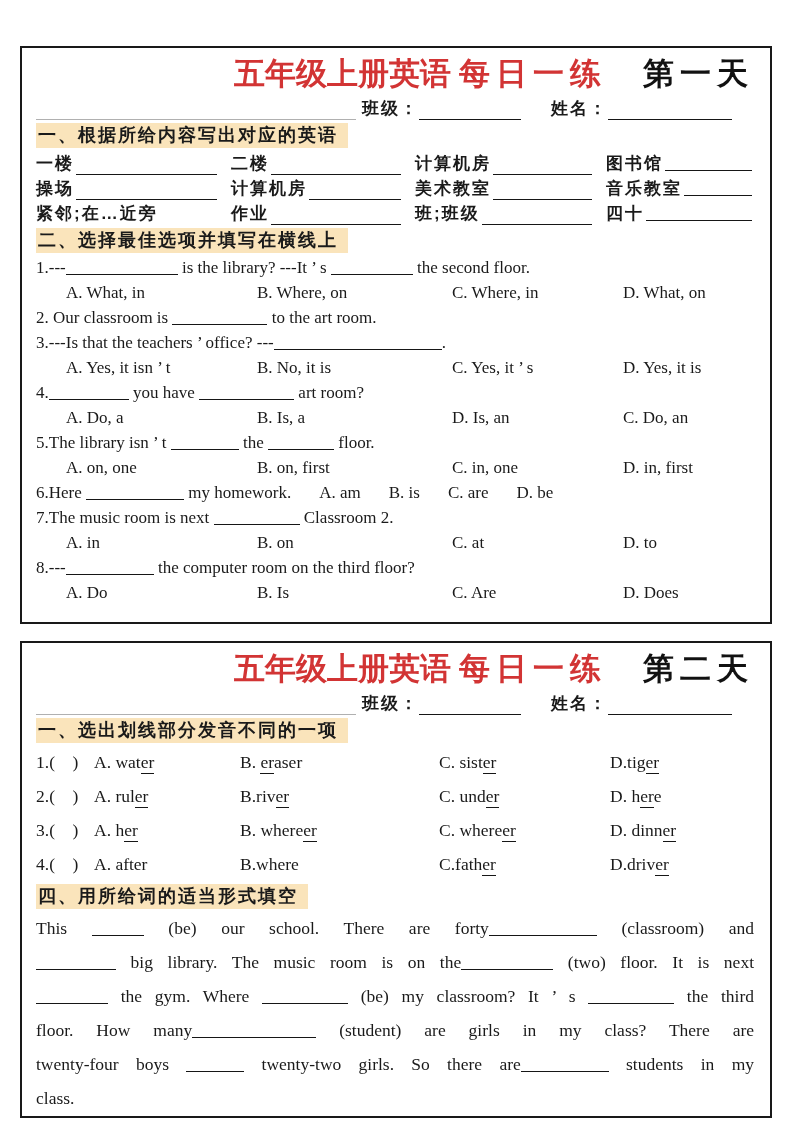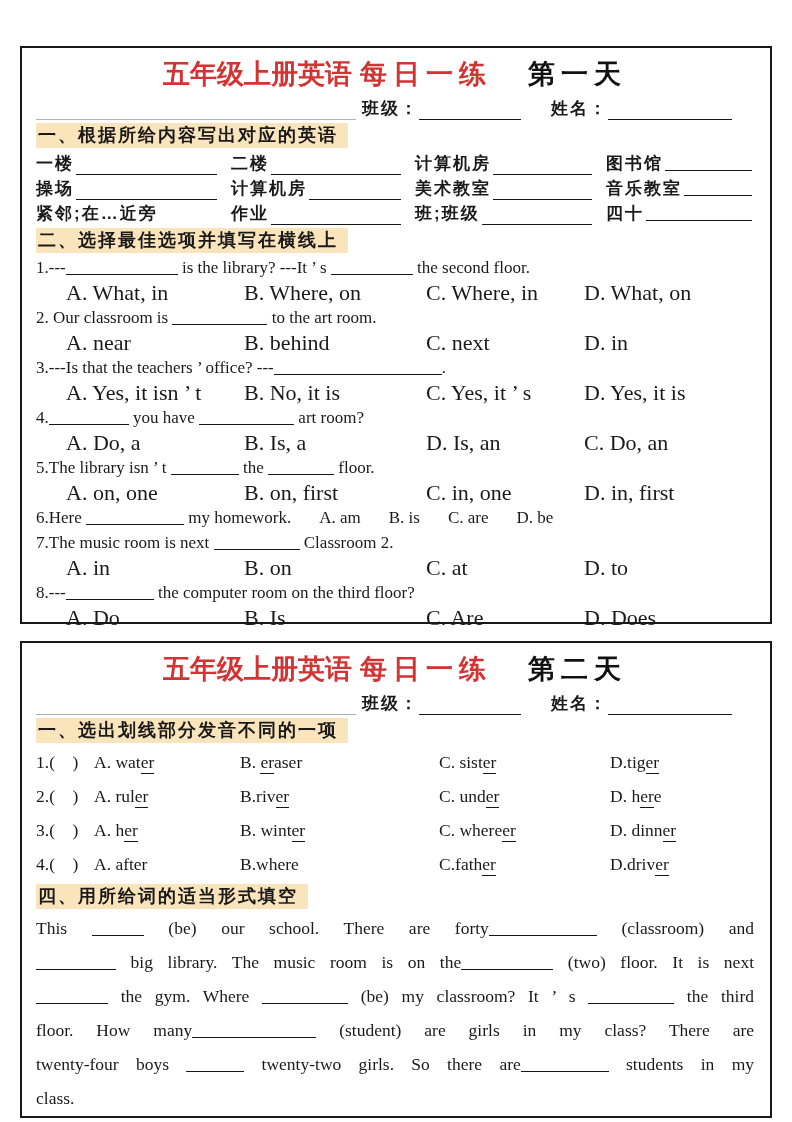--- a/index.html
+++ b/index.html
@@ -17,23 +17,23 @@
   }
   .page{position:relative;width:792px;height:1122px;background:#fff;overflow:hidden;}
   .sheet{
     margin:0 20px;border:2px solid #191919;background:#fff;
     padding:6px 16px 6px 14px;
   }
   #sheet1{margin-top:46px;height:578px;}
   #sheet2{margin-top:17px;height:477px;}
 
   .title-row{
-    text-align:center;white-space:nowrap;
+    text-align:right;white-space:nowrap;
     font-family:"Liberation Sans",sans-serif;font-weight:bold;
-    font-size:27px;line-height:40px;
+    font-size:31px;line-height:40px;
   }
   .title-red{color:var(--red);}
   .t-sub{letter-spacing:6px;margin-left:8px;}
   .title-day{color:#111;margin-left:36px;letter-spacing:6px;}
 
   .class-row{display:flex;align-items:flex-end;height:25px;font-size:17px;margin-top:1px;}
   .ghost{flex:none;width:320px;height:16px;border-bottom:1px solid var(--faint);margin-right:6px;}
   .cn{font-family:Liberation Sans, sans-serif;font-weight:bold;letter-spacing:2px;}
   .cblank{flex:none;display:inline-block;border-bottom:1.8px solid #161616;height:16px;}
   .cb1{width:102px;margin-right:30px;}
@@ -49,21 +49,21 @@
   .vrow{display:grid;grid-template-columns:195px 184px 191px 1fr;height:25px;align-items:end;}
   .vcell{display:flex;align-items:flex-end;padding-right:14px;}
   .vcell:last-child{padding-right:2px;align-items:center;}
   .vlabel{font-size:17px;line-height:22px;white-space:nowrap;}
   .vblank{flex:1;border-bottom:1.8px solid #161616;height:14px;margin-left:2px;}
 
   .qline{font-size:17px;line-height:25px;height:25px;white-space:nowrap;}
   .blank{display:inline-block;border-bottom:1.8px solid #161616;height:13px;vertical-align:-2px;}
   .optrow{
     display:grid;grid-template-columns:178px 182px 158px 1fr;
-    padding-left:30px;font-size:22px;line-height:25px;height:25px;
+    padding-left:30px;font-size:17px;line-height:25px;height:25px;gap:13px;
   }
   .opt{white-space:nowrap;}
   .opt-inline{margin-left:28px;}
 
   .phrow{
     display:grid;grid-template-columns:58px 146px 199px 171px 1fr;
     font-size:17.5px;height:34px;align-items:center;white-space:nowrap;
   }
   .u{border-bottom:1.8px solid #161616;padding-bottom:1px;}
 
@@ -152,26 +152,20 @@
     </div>
     <div>
         <div class="qline"><span class="run">1.---</span><span class="blank" style="width: 112px;"></span><span class="run"> is the library? ---It ’ s </span><span class="blank" style="width: 82px;"></span><span class="run"> the second floor.</span></div>
         <div class="optrow">
           <span class="opt">A. What, in</span>
           <span class="opt">B. Where, on</span>
           <span class="opt">C. Where, in</span>
           <span class="opt">D. What, on</span>
         </div>
         <div class="qline"><span class="run">2. Our classroom is </span><span class="blank" style="width: 95px;"></span><span class="run"> to the art room.</span></div>
-        <div class="optrow">
-          <span class="opt">A. near</span>
-          <span class="opt">B. behind</span>
-          <span class="opt">C. next</span>
-          <span class="opt">D. in</span>
-        </div>
         <div class="qline"><span class="run">3.---Is that the teachers ’ office? ---</span><span class="blank" style="width: 168px;"></span><span class="run">.</span></div>
         <div class="optrow">
           <span class="opt">A. Yes, it isn ’ t</span>
           <span class="opt">B. No, it is</span>
           <span class="opt">C. Yes, it ’ s</span>
           <span class="opt">D. Yes, it is</span>
         </div>
         <div class="qline"><span class="run">4.</span><span class="blank" style="width: 80px;"></span><span class="run"> you have </span><span class="blank" style="width: 95px;"></span><span class="run"> art room?</span></div>
         <div class="optrow">
           <span class="opt">A. Do, a</span>
@@ -229,21 +223,21 @@
         <div class="phrow">
           <span class="phprefix">2.(　)</span>
           <span class="phopt"><span class="run">A. rul</span><span class="run u">er</span></span>
           <span class="phopt"><span class="run">B.riv</span><span class="run u">er</span></span>
           <span class="phopt"><span class="run">C. und</span><span class="run u">er</span></span>
           <span class="phopt"><span class="run">D. h</span><span class="run u">er</span><span class="run">e</span></span>
         </div>
         <div class="phrow">
           <span class="phprefix">3.(　)</span>
           <span class="phopt"><span class="run">A. h</span><span class="run u">er</span></span>
-          <span class="phopt"><span class="run">B. wint</span><span class="run u">er</span></span>
+          <span class="phopt"><span class="run">B. where</span><span class="run u">er</span></span>
           <span class="phopt"><span class="run">C. where</span><span class="run u">er</span></span>
           <span class="phopt"><span class="run">D. dinn</span><span class="run u">er</span></span>
         </div>
         <div class="phrow">
           <span class="phprefix">4.(　)</span>
           <span class="phopt"><span class="run">A. after</span></span>
           <span class="phopt"><span class="run">B.where</span></span>
           <span class="phopt"><span class="run">C.fath</span><span class="run u">er</span></span>
           <span class="phopt"><span class="run">D.driv</span><span class="run u">er</span></span>
         </div>

